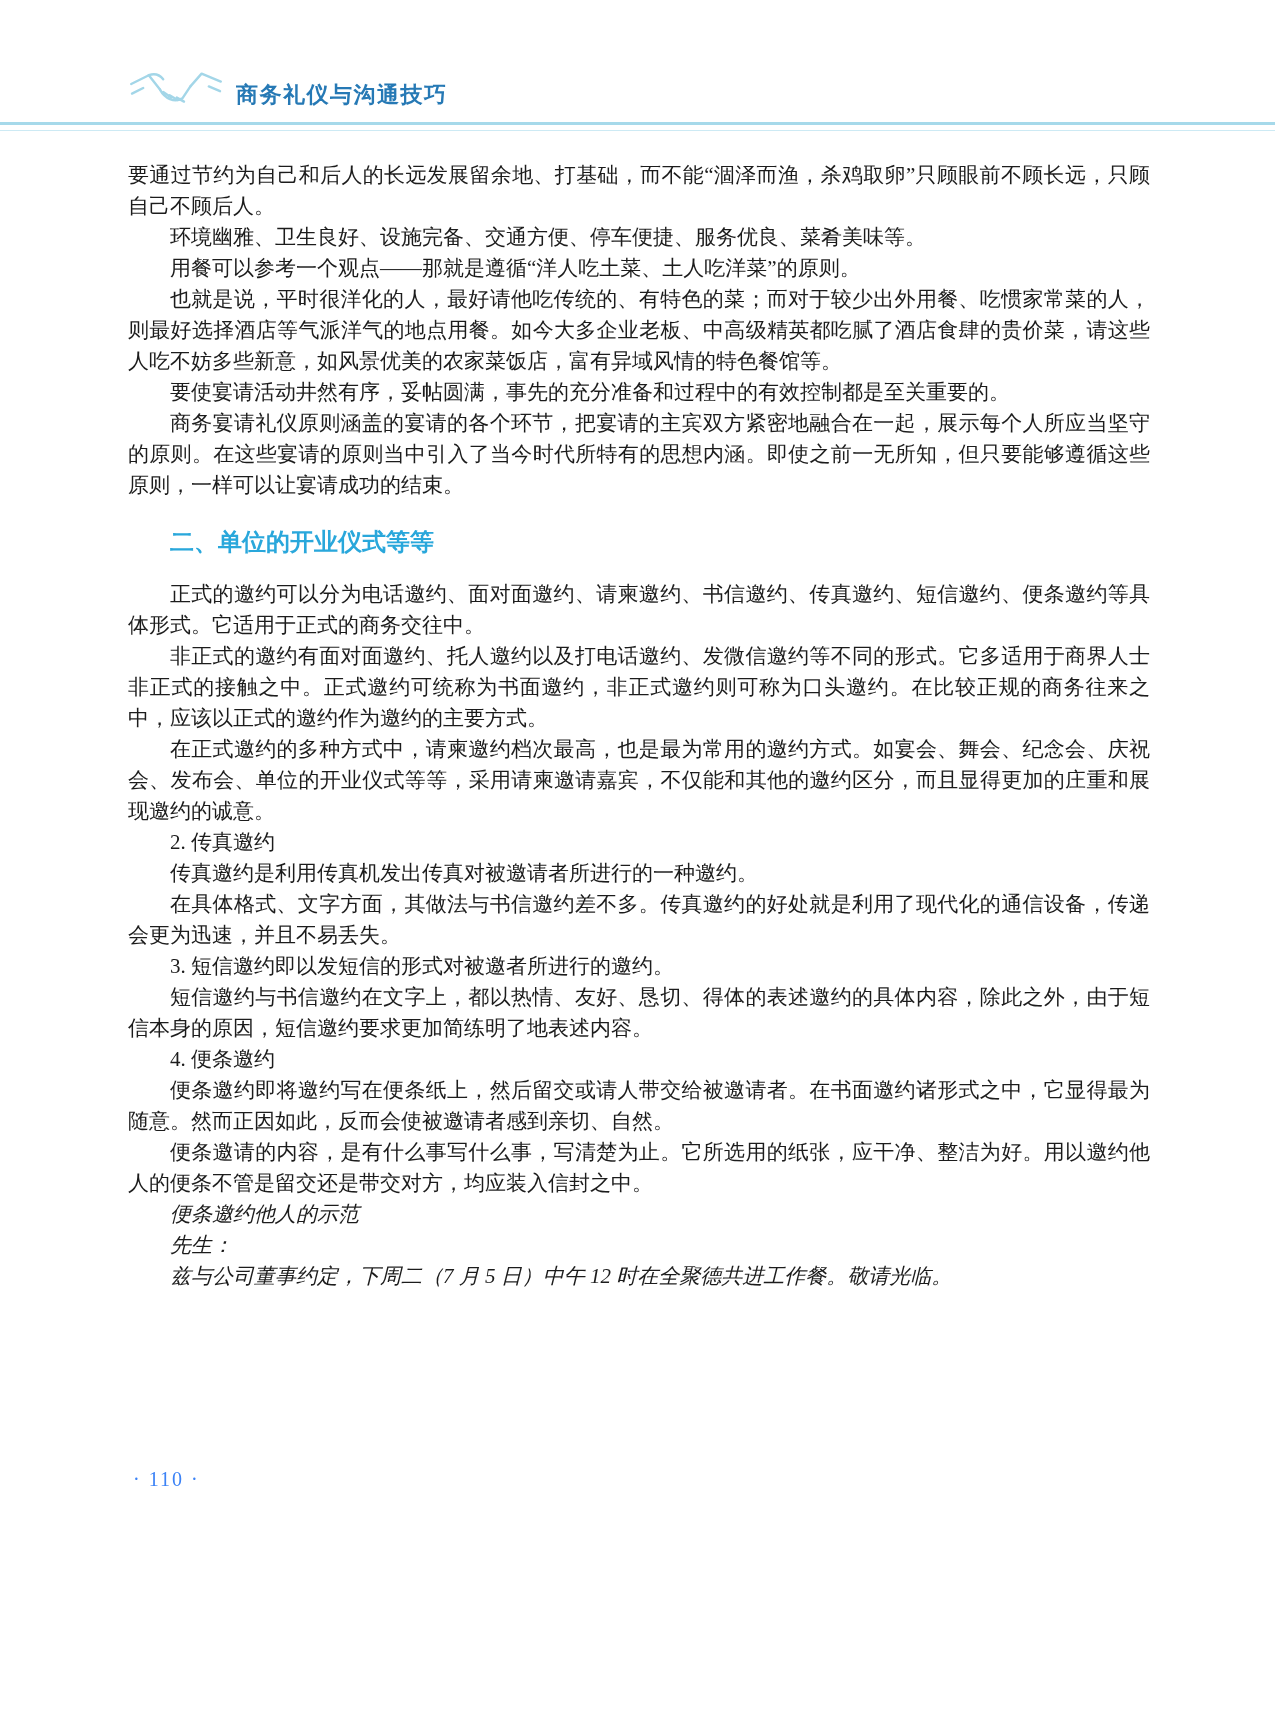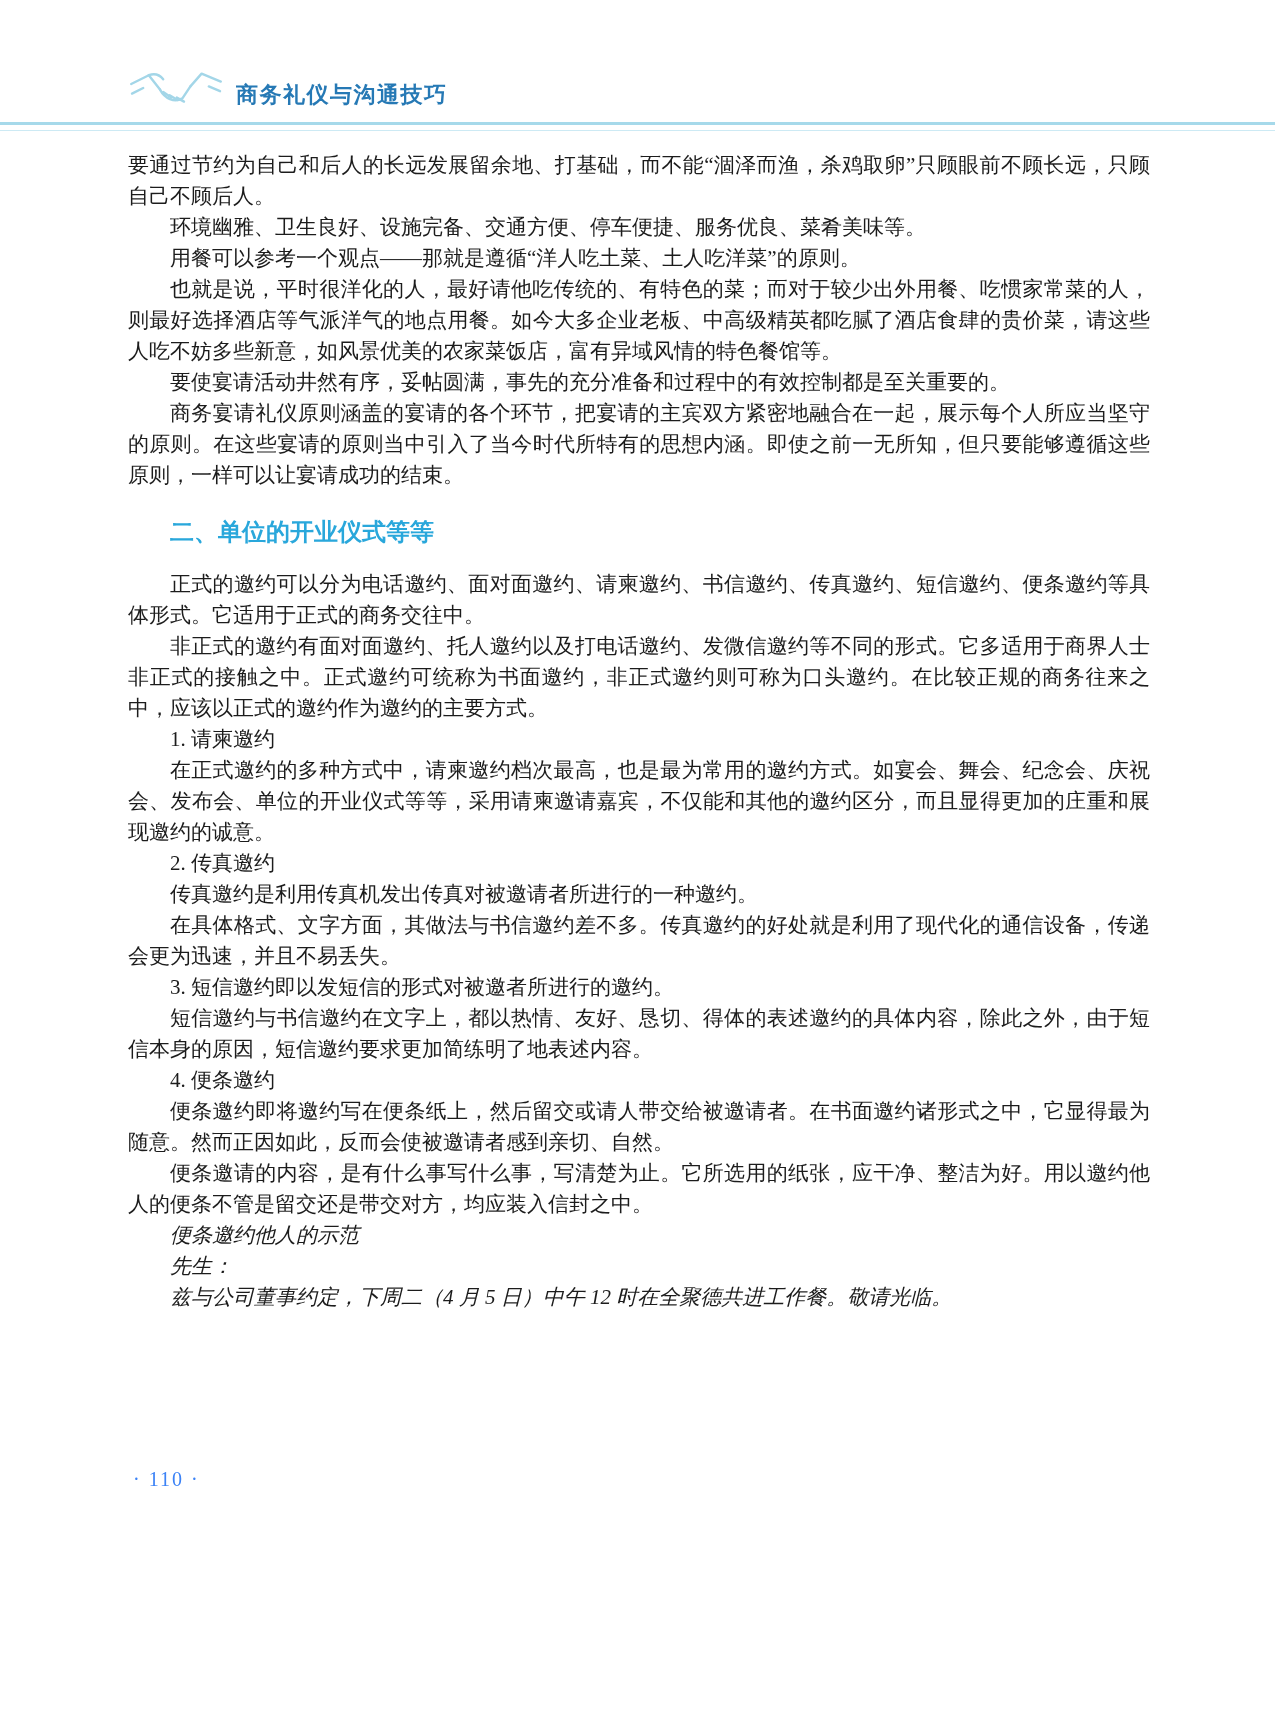--- a/index.html
+++ b/index.html
@@ -38,21 +38,21 @@
     position: absolute;
     left: 128px;
     top: 150px;
     width: 1022px;
     font-size: 21px;
     line-height: 31px;
     text-align: justify;
     text-justify: inter-ideograph;
   }
   .para { text-indent: 42px; }
-  .para.continuation { text-indent: 0; }
+  .para.continuation { text-indent: 0; margin-top: 10px; }
   .para.heading {
     font-family: "Liberation Sans", "DejaVu Sans", sans-serif;
     font-weight: bold;
     font-size: 24px;
     line-height: 30px;
     color: #29a7db;
     margin: 26px 0 22px 0;
     text-indent: 42px;
     text-align: left;
   }
@@ -100,32 +100,31 @@
   <main class="page-body">
       <p class="para continuation">要通过节约为自己和后人的长远发展留余地、打基础，而不能“涸泽而渔，杀鸡取卵”只顾眼前不顾长远，只顾自己不顾后人。</p>
       <p class="para body">环境幽雅、卫生良好、设施完备、交通方便、停车便捷、服务优良、菜肴美味等。</p>
       <p class="para body">用餐可以参考一个观点——那就是遵循“洋人吃土菜、土人吃洋菜”的原则。</p>
       <p class="para body">也就是说，平时很洋化的人，最好请他吃传统的、有特色的菜；而对于较少出外用餐、吃惯家常菜的人，则最好选择酒店等气派洋气的地点用餐。如今大多企业老板、中高级精英都吃腻了酒店食肆的贵价菜，请这些人吃不妨多些新意，如风景优美的农家菜饭店，富有异域风情的特色餐馆等。</p>
       <p class="para body">要使宴请活动井然有序，妥帖圆满，事先的充分准备和过程中的有效控制都是至关重要的。</p>
       <p class="para body">商务宴请礼仪原则涵盖的宴请的各个环节，把宴请的主宾双方紧密地融合在一起，展示每个人所应当坚守的原则。在这些宴请的原则当中引入了当今时代所特有的思想内涵。即使之前一无所知，但只要能够遵循这些原则，一样可以让宴请成功的结束。</p>
       <p class="para heading">二、单位的开业仪式等等</p>
       <p class="para body">正式的邀约可以分为电话邀约、面对面邀约、请柬邀约、书信邀约、传真邀约、短信邀约、便条邀约等具体形式。它适用于正式的商务交往中。</p>
       <p class="para body">非正式的邀约有面对面邀约、托人邀约以及打电话邀约、发微信邀约等不同的形式。它多适用于商界人士非正式的接触之中。正式邀约可统称为书面邀约，非正式邀约则可称为口头邀约。在比较正规的商务往来之中，应该以正式的邀约作为邀约的主要方式。</p>
-      <p class="para body">1. 请柬邀约</p>
       <p class="para body">在正式邀约的多种方式中，请柬邀约档次最高，也是最为常用的邀约方式。如宴会、舞会、纪念会、庆祝会、发布会、单位的开业仪式等等，采用请柬邀请嘉宾，不仅能和其他的邀约区分，而且显得更加的庄重和展现邀约的诚意。</p>
       <p class="para body">2. 传真邀约</p>
       <p class="para body">传真邀约是利用传真机发出传真对被邀请者所进行的一种邀约。</p>
       <p class="para body">在具体格式、文字方面，其做法与书信邀约差不多。传真邀约的好处就是利用了现代化的通信设备，传递会更为迅速，并且不易丢失。</p>
       <p class="para body">3. 短信邀约即以发短信的形式对被邀者所进行的邀约。</p>
       <p class="para body">短信邀约与书信邀约在文字上，都以热情、友好、恳切、得体的表述邀约的具体内容，除此之外，由于短信本身的原因，短信邀约要求更加简练明了地表述内容。</p>
       <p class="para body">4. 便条邀约</p>
       <p class="para body">便条邀约即将邀约写在便条纸上，然后留交或请人带交给被邀请者。在书面邀约诸形式之中，它显得最为随意。然而正因如此，反而会使被邀请者感到亲切、自然。</p>
       <p class="para body">便条邀请的内容，是有什么事写什么事，写清楚为止。它所选用的纸张，应干净、整洁为好。用以邀约他人的便条不管是留交还是带交对方，均应装入信封之中。</p>
       <p class="para kai">便条邀约他人的示范</p>
       <p class="para kai">先生：</p>
-      <p class="para kai">兹与公司董事约定，下周二（4 月 5 日）中午 12 时在全聚德共进工作餐。敬请光临。</p>
+      <p class="para kai">兹与公司董事约定，下周二（7 月 5 日）中午 12 时在全聚德共进工作餐。敬请光临。</p>
     </main>
 
   <footer class="page-footer">
     <span>· 110 ·</span>
   </footer>
 
 </div>
 
 </body></html>

